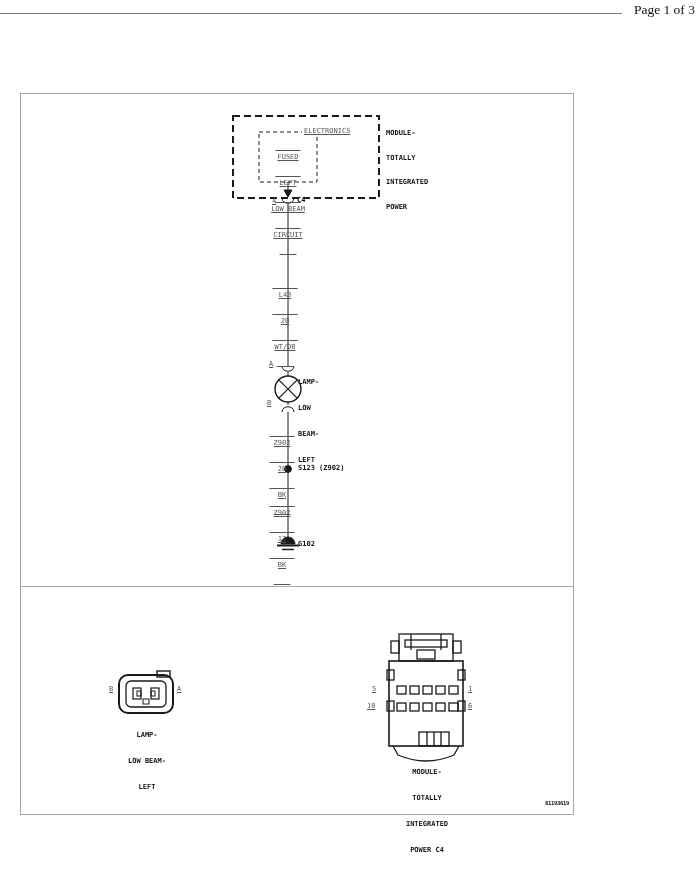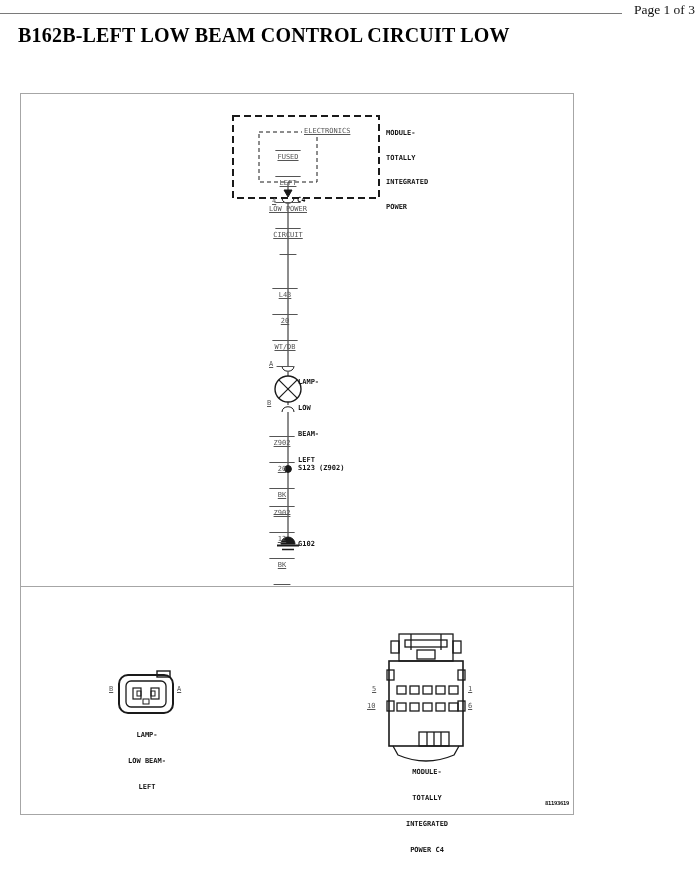--- a/index.html
+++ b/index.html
@@ -25,21 +25,20 @@
         letter-spacing:-0.3px;color:#111;}
   svg{position:absolute;left:0;top:0;}
 </style>
 </head>
 <body>
 
 <div class="page">
 
   <div class="abs pageno" style="right:5px;top:2px;">Page 1 of 3</div>
   <div class="abs hrule" style="left:0;top:13px;width:622px;"></div>
-  <div class="abs title" style="left:18px;top:24px;">B162B-LEFT LOW BEAM CONTROL CIRCUIT LOW</div>
 
   <div class="abs frame" style="left:20px;top:93px;width:552px;height:720px;">
 
     <div class="abs divider" style="left:0;top:492px;width:552px;"></div>
 
     <svg width="552" height="720" viewBox="0 0 552 720">
       <g fill="none" stroke="#1a1a1a" stroke-width="1">
 
         <rect x="212" y="22" width="146" height="82" stroke-width="2" stroke-dasharray="7 4"></rect>
         <rect x="238" y="38" width="58" height="50" stroke-dasharray="4 3"></rect>
@@ -122,21 +121,21 @@
     <div class="abs dl b stack tight" style="left:365px;top:20px;">
       <span>MODULE-</span>
       <span>TOTALLY</span>
       <span>INTEGRATED</span>
       <span>POWER</span>
     </div>
     <div class="abs dl g" style="left:281px;top:34px;background:#fff;padding:0 2px;">ELECTRONICS</div>
     <div class="abs dl g stack ctr" style="left:267px;top:43px;">
       <span>FUSED</span>
       <span>LEFT</span>
-      <span>LOW POWER</span>
+      <span>LOW BEAM</span>
       <span>CIRCUIT</span>
     </div>
 
     <div class="abs dl g" style="left:251px;top:104px;">4</div>
     <div class="abs dl b" style="left:276px;top:103px;">C4</div>
 
     <div class="abs dl g stack ctr" style="left:264px;top:181px;">
       <span>L43</span>
       <span>20</span>
       <span>WT/DB</span>

